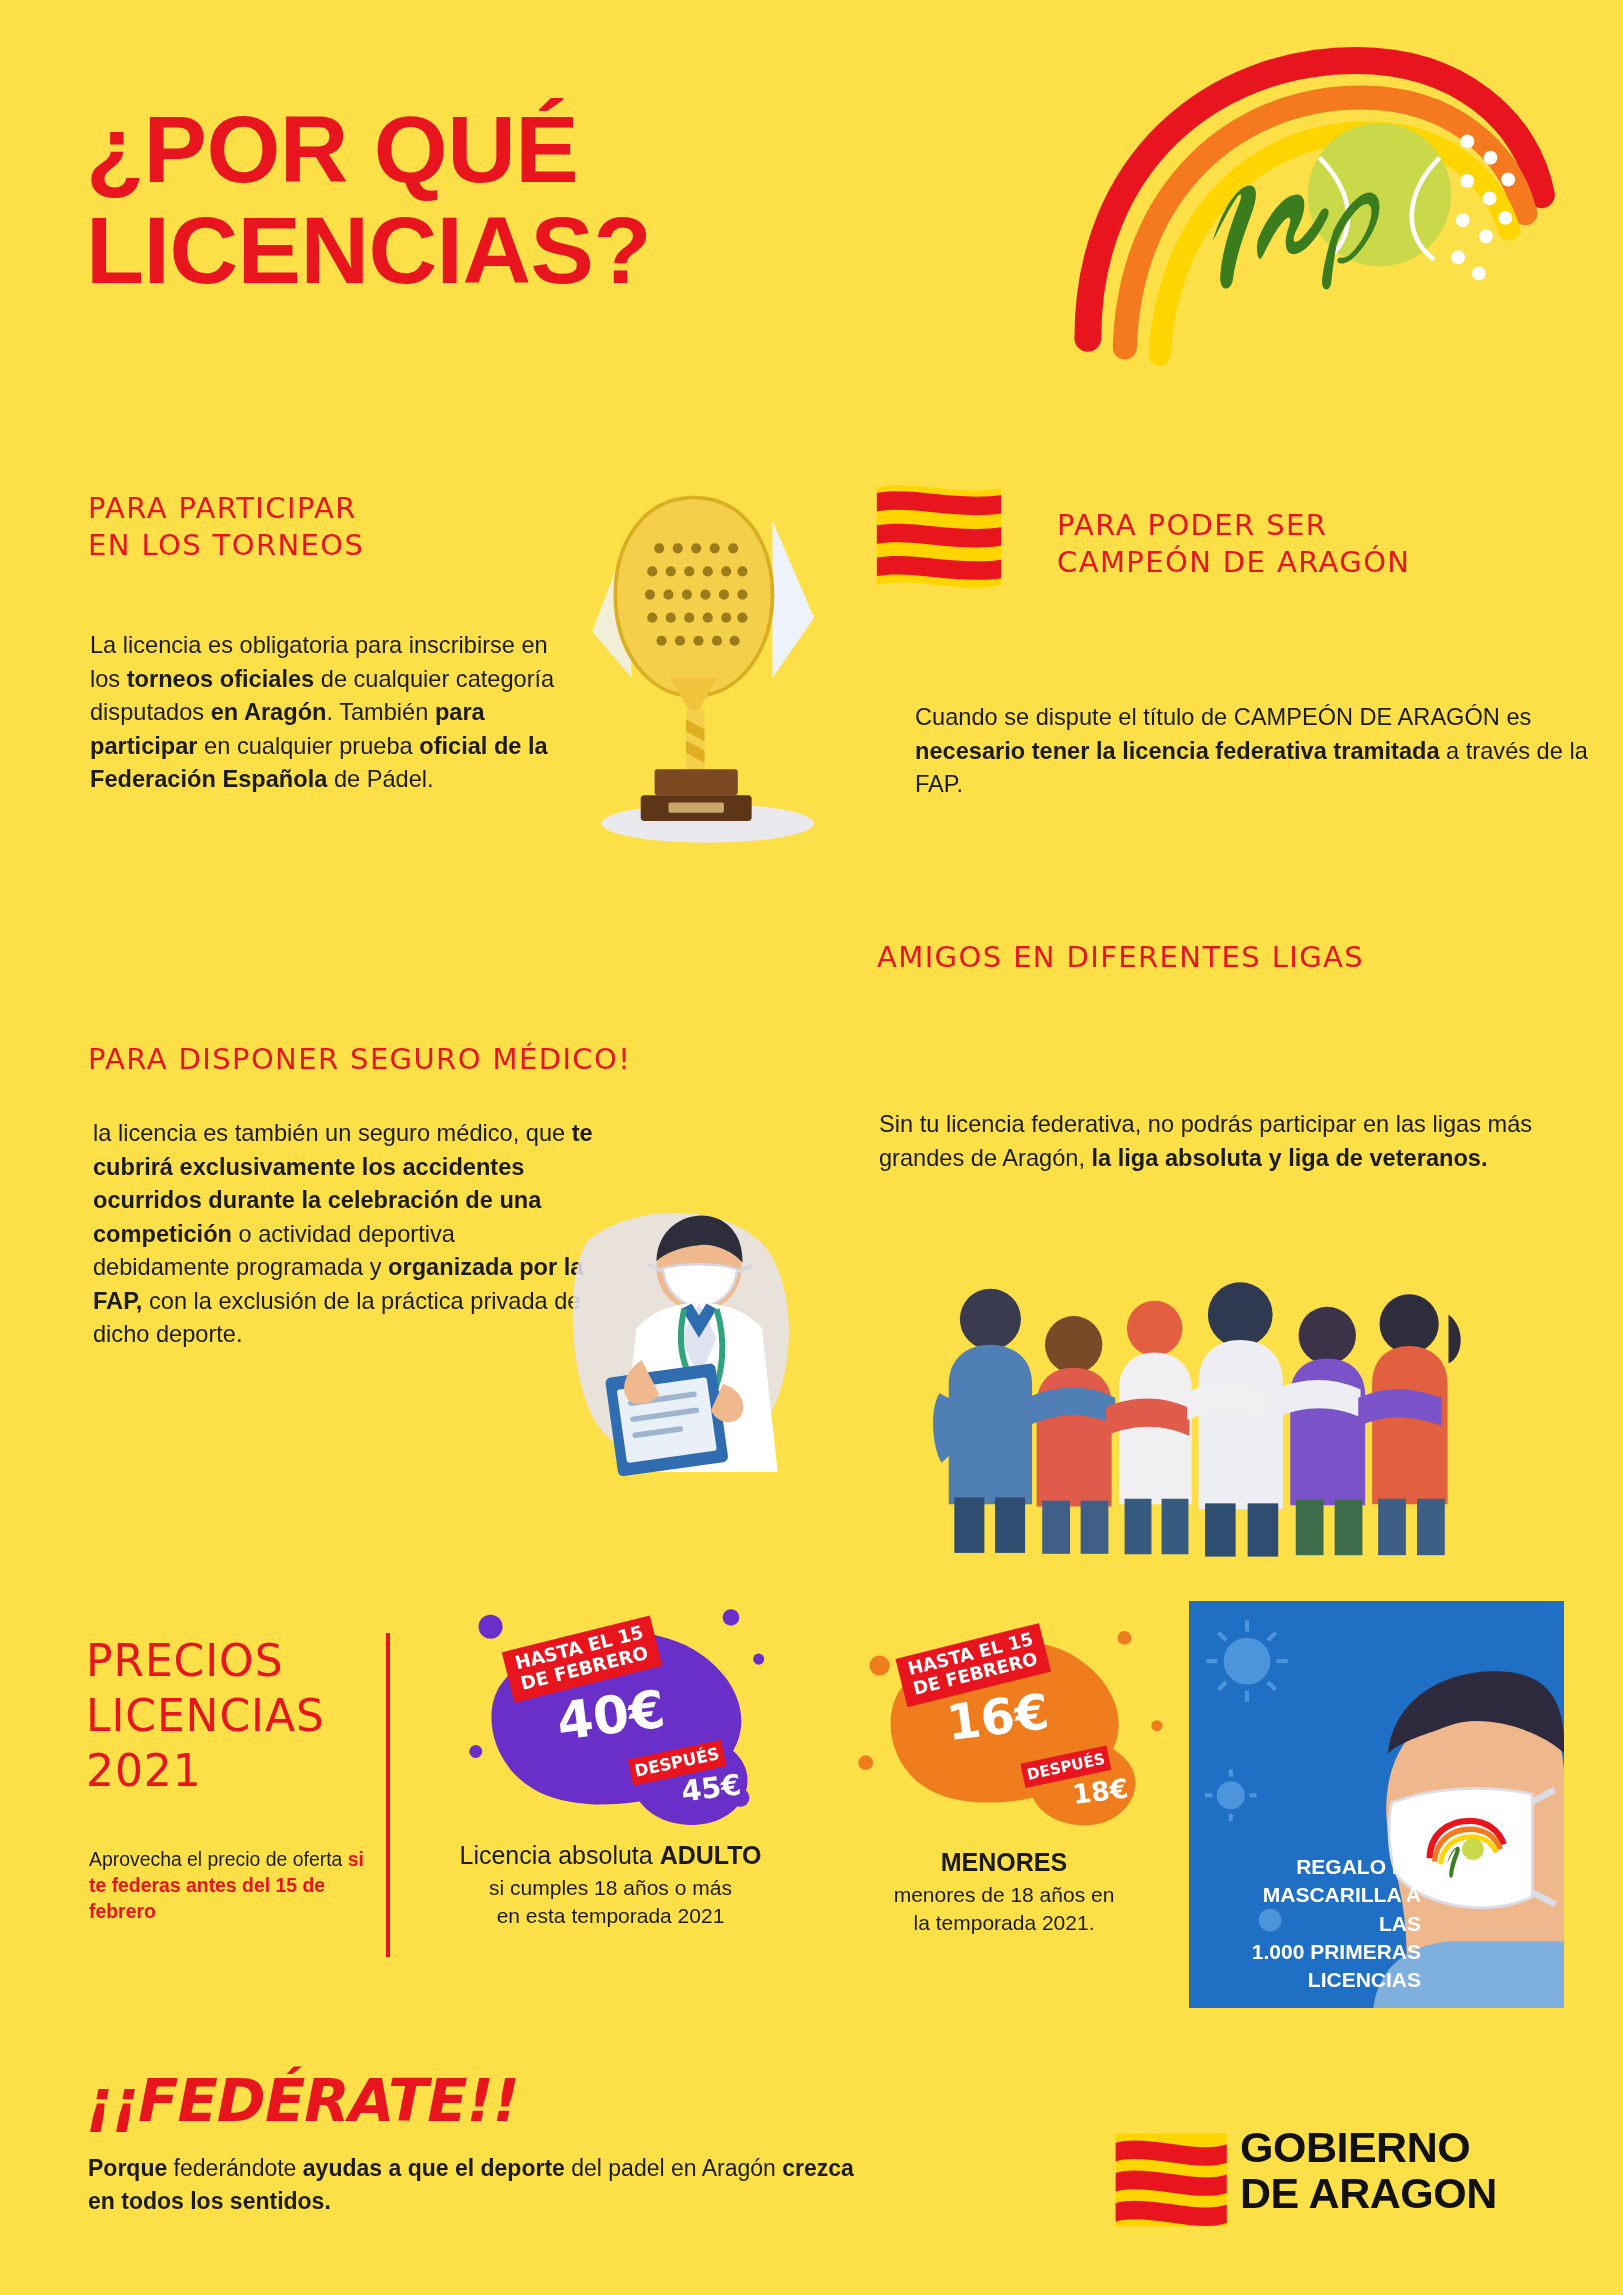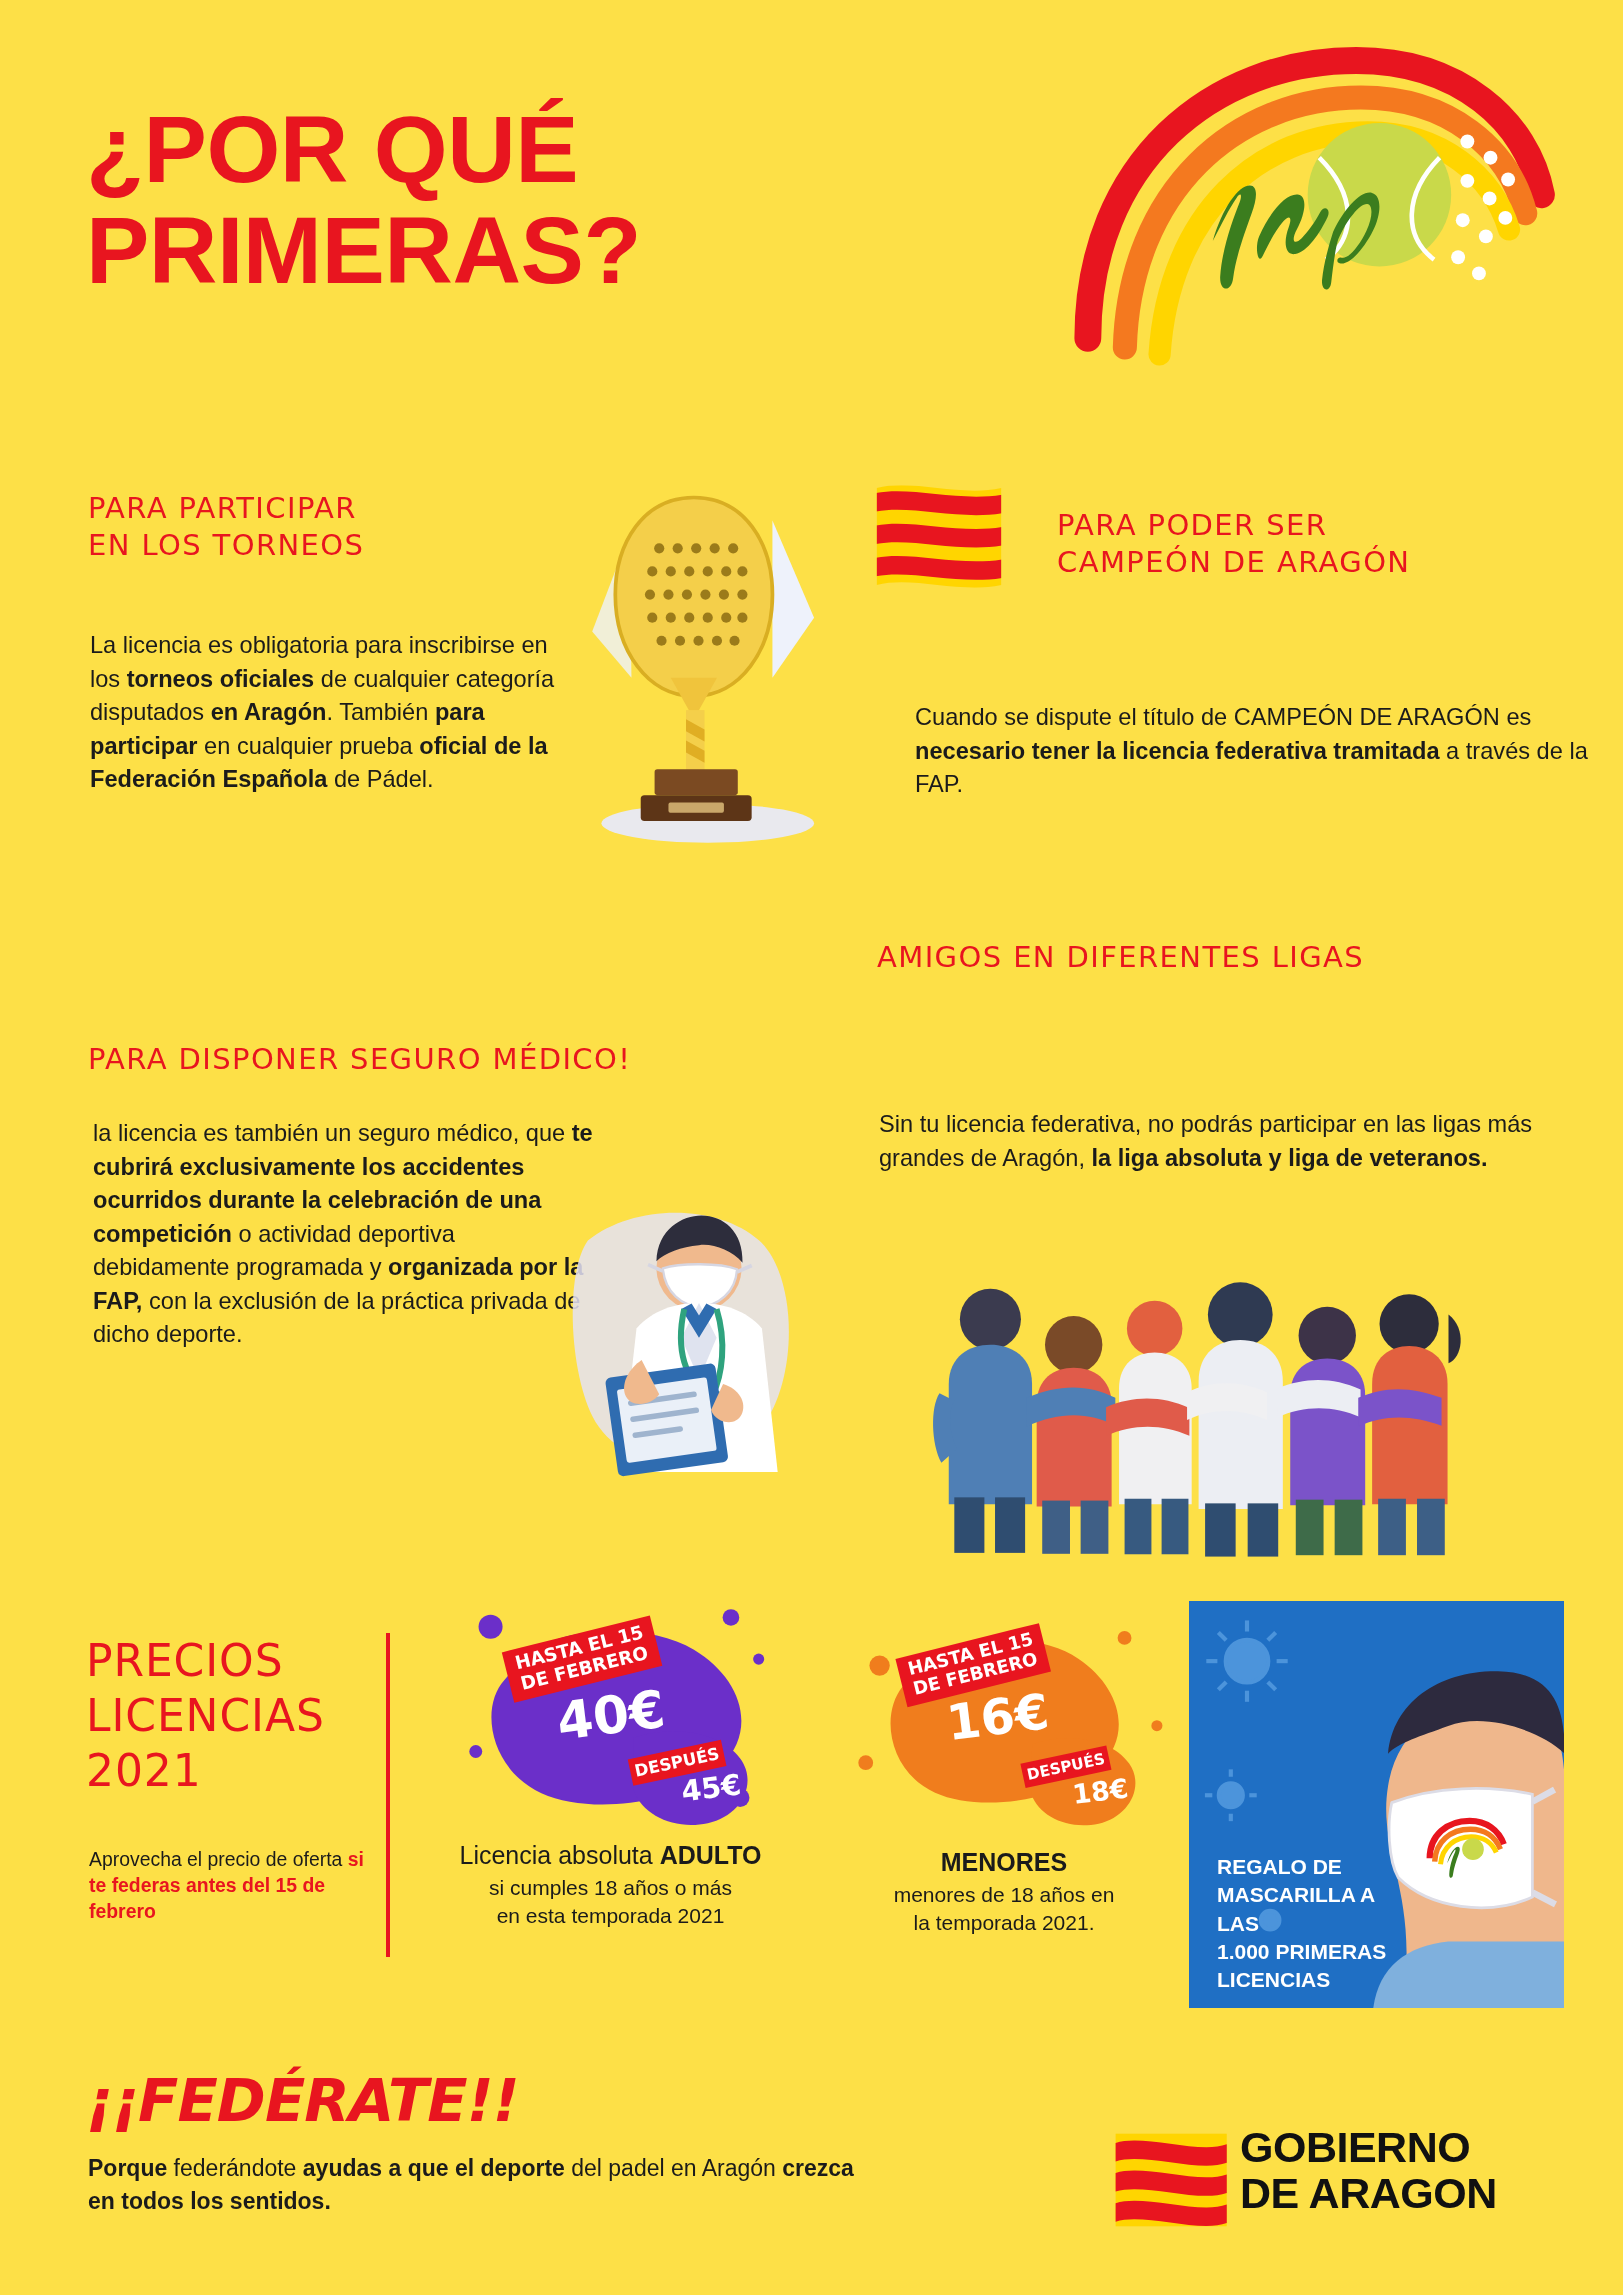--- a/index.html
+++ b/index.html
@@ -211,20 +211,21 @@
   }
   .covid-text {
     position: absolute;
     left: 28px;
     top: 252px;
     width: 204px;
     color: #ffffff;
     font-size: 21px;
     line-height: 1.35;
     font-weight: bold;
+    text-align: right;
   }
 
   
   #federate {
     position: absolute;
     left: 86px;
     top: 2050px;
     font-size: 59px;
     font-weight: bold;
     color: #e8151f;
@@ -261,21 +262,21 @@
     color: #111;
   }
 </style>
 </head>
 <body>
 
 <div class="page">
 
   <div class="title">
     <span>¿POR QUÉ</span>
-    <span class="l2">PRIMERAS?</span>
+    <span class="l2">LICENCIAS?</span>
   </div>
 
   <div class="fap-logo">
     <svg viewBox="0 0 1080 700" width="500" height="324" aria-hidden="true">
 
       <path d="M60 640 C 60 260, 330 40, 640 40 C 860 40, 1010 170, 1040 330" fill="none" stroke="#e8151f" stroke-width="58" stroke-linecap="round"></path>
       <path d="M140 660 C 150 320, 380 120, 650 120 C 840 120, 970 230, 1005 370" fill="none" stroke="#f4791f" stroke-width="52" stroke-linecap="round"></path>
       <path d="M215 675 C 235 370, 430 195, 665 195 C 825 195, 935 290, 970 405" fill="none" stroke="#ffd500" stroke-width="48" stroke-linecap="round"></path>
 
       <circle cx="690" cy="330" r="155" fill="#c9d94a"></circle>

